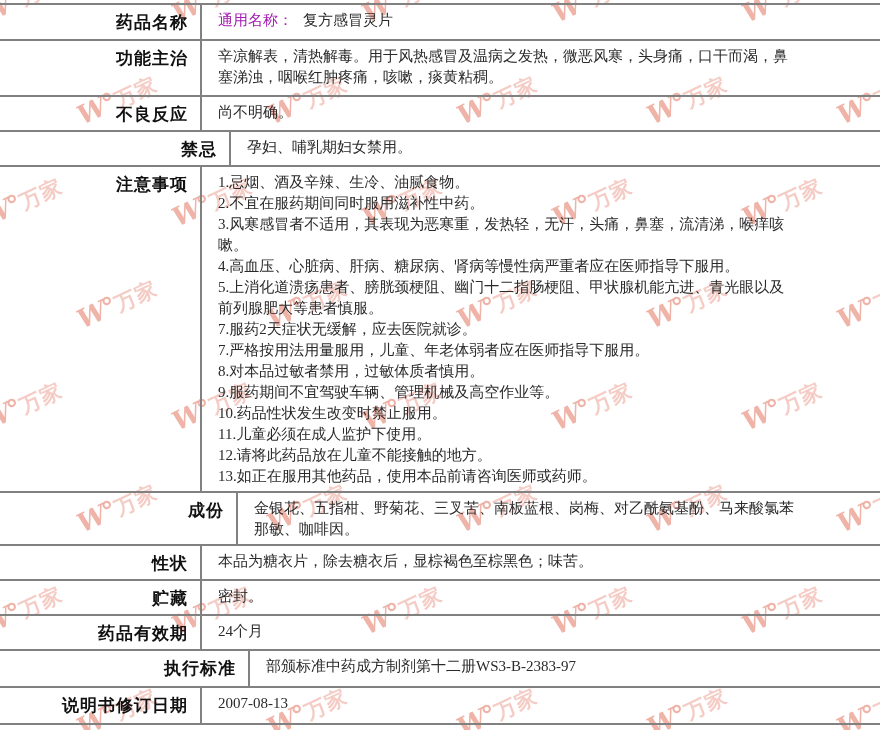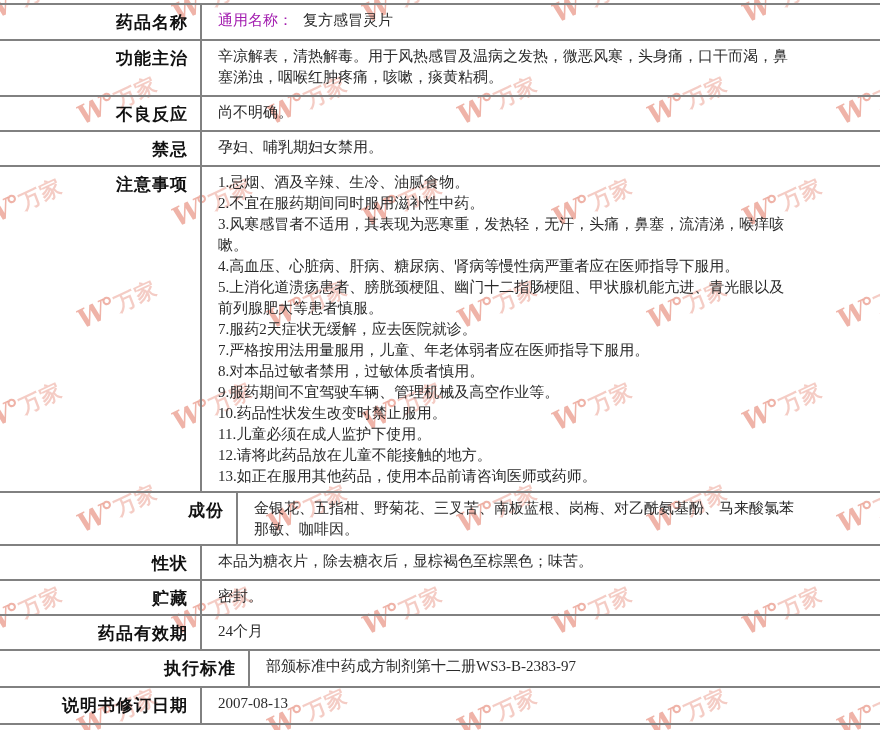--- a/index.html
+++ b/index.html
@@ -87,21 +87,21 @@
         <div class="content-cell"><span class="prefix">通用名称：</span><span>复方感冒灵片</span></div>
       </div>
       <div class="row" style="min-height: 56px;">
         <div class="label-cell">功能主治</div>
         <div class="content-cell">辛凉解表，清热解毒。用于风热感冒及温病之发热，微恶风寒，头身痛，口干而渴，鼻塞涕浊，咽喉红肿疼痛，咳嗽，痰黄粘稠。</div>
       </div>
       <div class="row" style="min-height: 27px;">
         <div class="label-cell">不良反应</div>
         <div class="content-cell">尚不明确。</div>
       </div>
-      <div class="row" style="min-height: 30px;">
+      <div class="row" style="min-height: 30px; padding-left: 29px;">
         <div class="label-cell">禁忌</div>
         <div class="content-cell">孕妇、哺乳期妇女禁用。</div>
       </div>
       <div class="row" style="min-height: 315px;">
         <div class="label-cell">注意事项</div>
         <div class="content-cell">
           <div class="item">1.忌烟、酒及辛辣、生冷、油腻食物。</div>
           <div class="item">2.不宜在服药期间同时服用滋补性中药。</div>
           <div class="item">3.风寒感冒者不适用，其表现为恶寒重，发热轻，无汗，头痛，鼻塞，流清涕，喉痒咳嗽。</div>
           <div class="item">4.高血压、心脏病、肝病、糖尿病、肾病等慢性病严重者应在医师指导下服用。</div>

